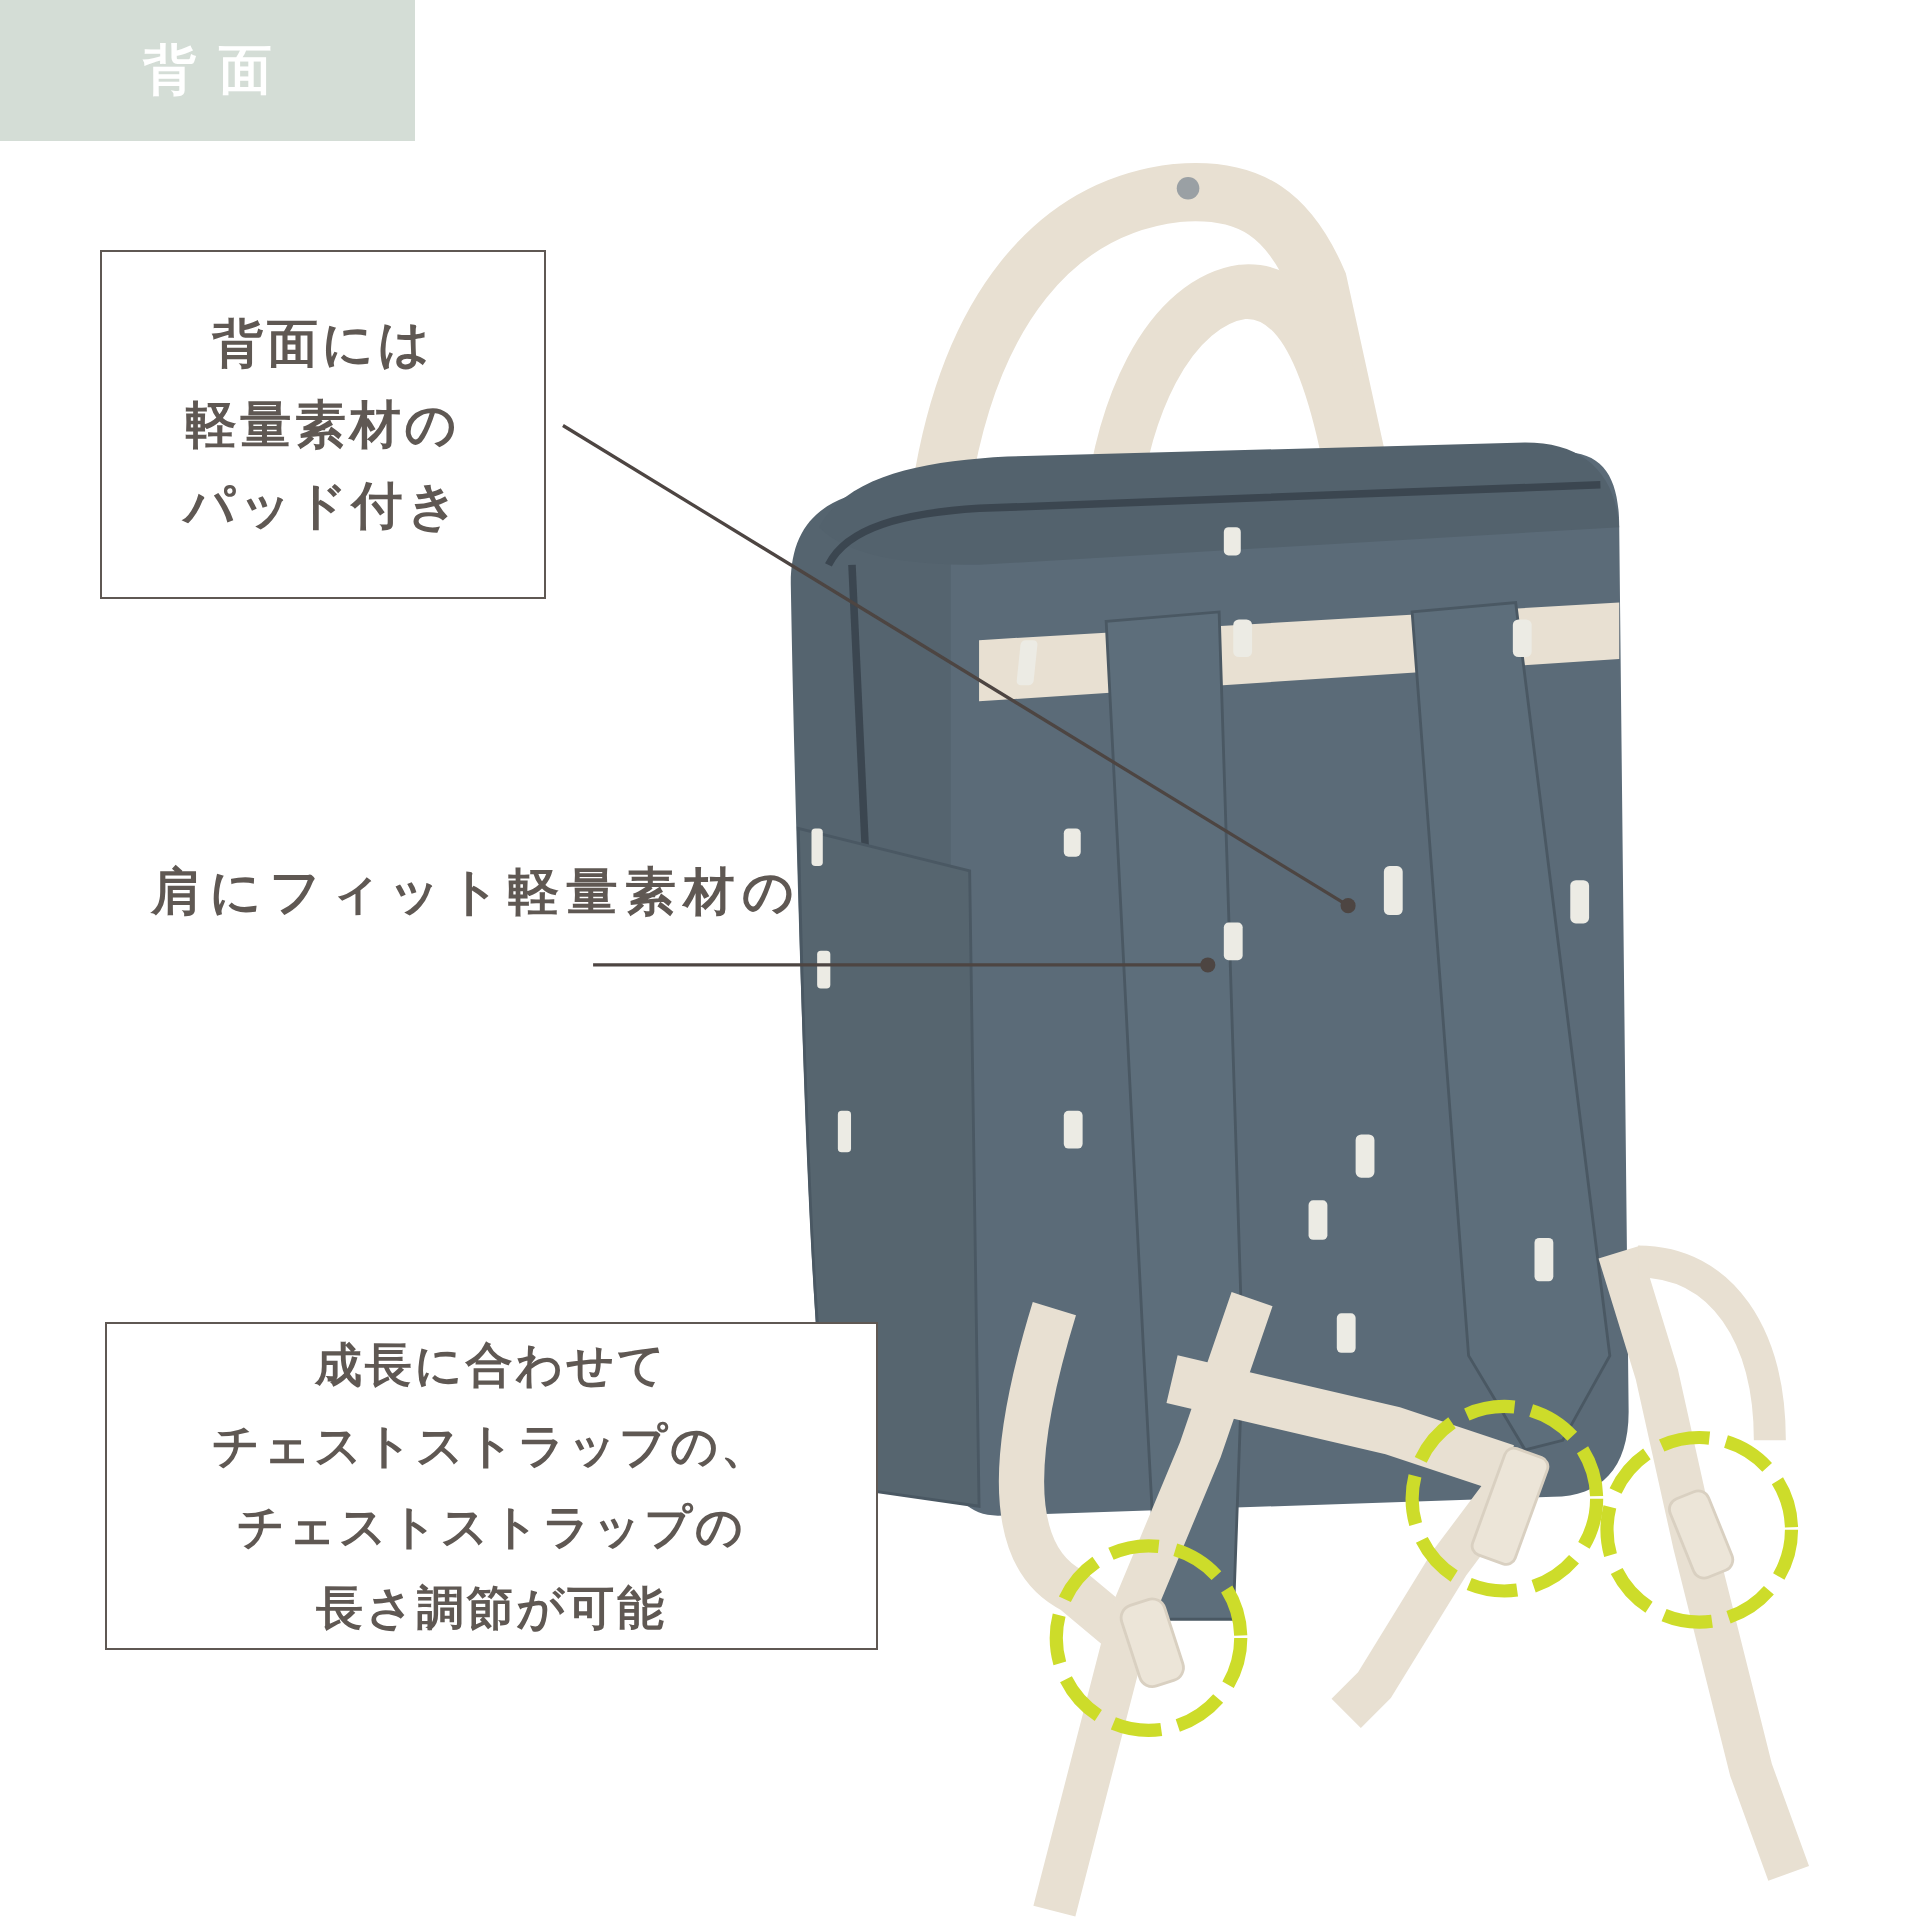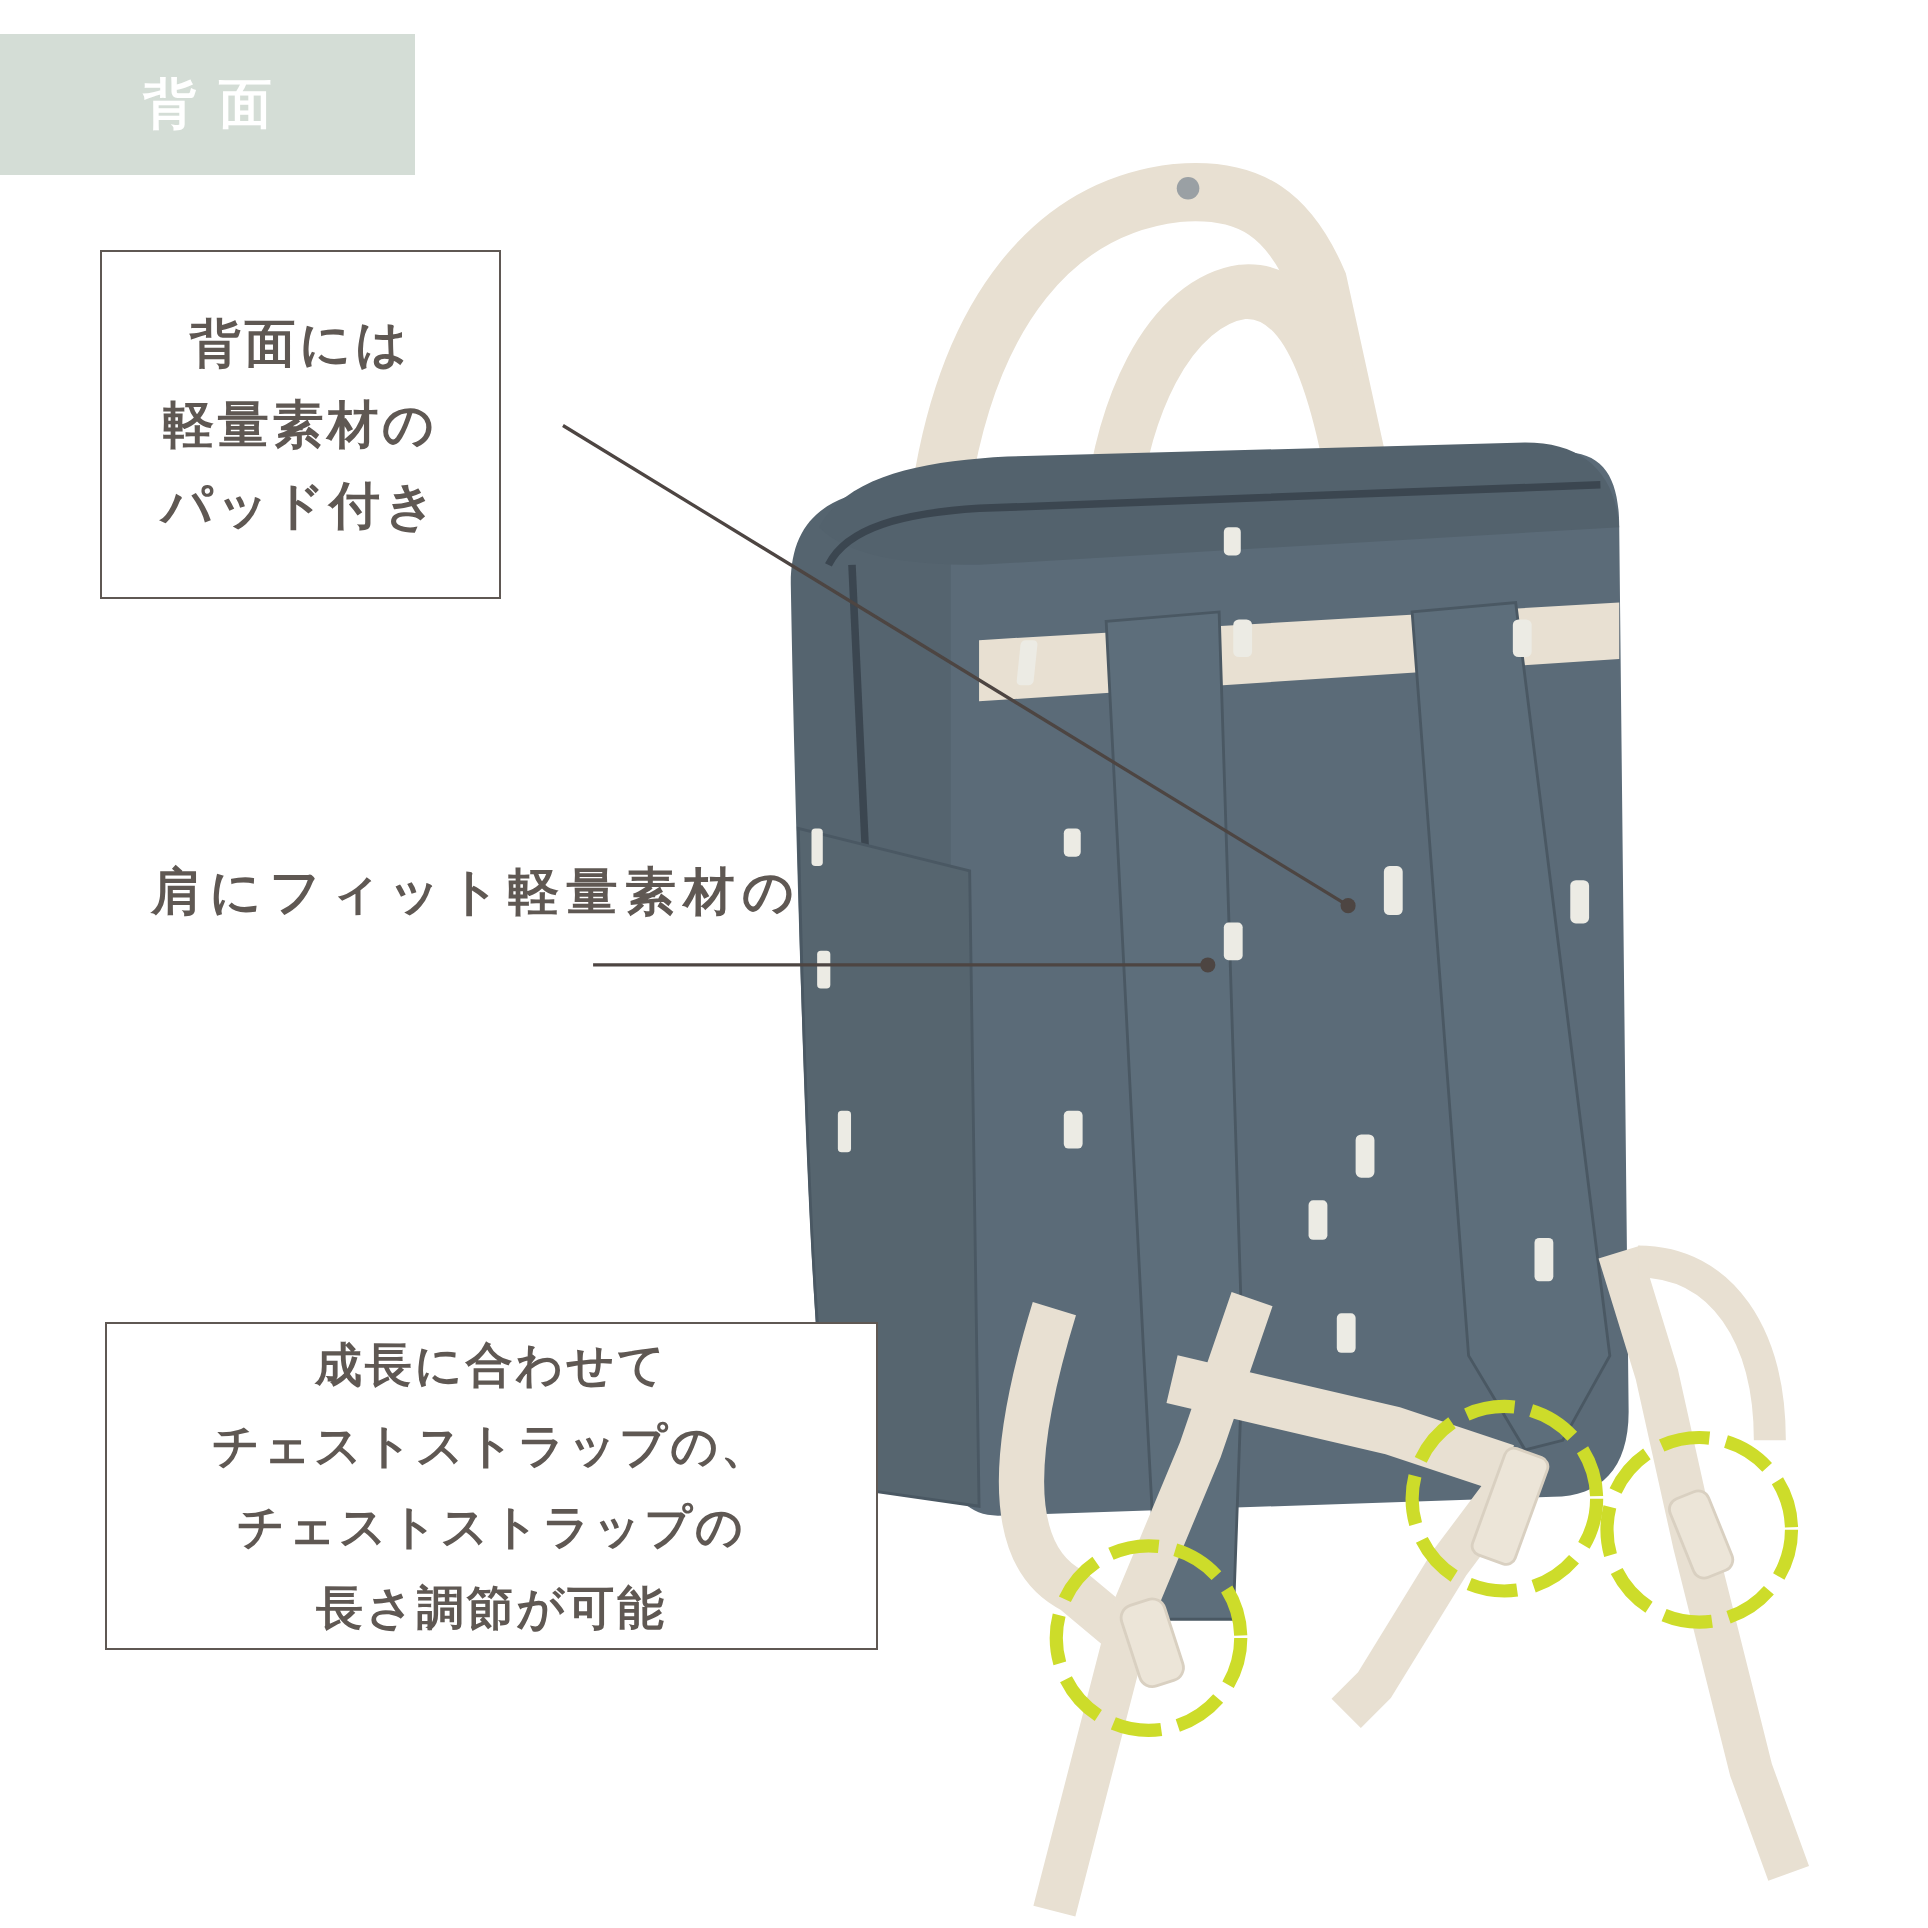--- a/index.html
+++ b/index.html
@@ -1,25 +1,25 @@
 <!DOCTYPE html>
 <html style="--tab-bg: #d4ddd6; --ink: #5f5853;font-size:15px"><head>
   <meta charset="utf-8">
   <style>
     html, body { margin: 0; padding: 0; background: #ffffff; }
     body { width: 1928px; height: 1928px; position: relative; overflow: hidden;
            font-family: "DejaVu Sans", "Liberation Sans", sans-serif; }
     .abs { position: absolute; }
     .header-tab { left: 0; top: 0; width: 415px; height: 141px; background: var(--tab-bg);
-                  display: flex; align-items: center; justify-content: center; margin-top: 34px; }
+                  display: flex; align-items: center; justify-content: center; }
     .header-tab span { color: #ffffff; font-size: 53px; font-weight: bold; letter-spacing: 22.6px; padding-left: 22.6px; }
     .callout-box { border: 2.8px solid var(--ink); background: #ffffff; box-sizing: border-box;
                    display: flex; flex-direction: column; align-items: center; justify-content: center; }
     .callout-line { color: var(--ink); font-weight: bold; white-space: nowrap; }
-    .box1 { left: 100px; top: 250px; width: 401px; height: 349px; }
+    .box1 { left: 100px; top: 250px; width: 446px; height: 349px; }
     .box1 .callout-line { font-size: 51px; line-height: 81px; letter-spacing: 3.8px; }
     .box3 { left: 105px; top: 1322px; width: 773px; height: 328px; }
     .box3 .callout-line { font-size: 47px; line-height: 81px; letter-spacing: 2.8px; }
     .free-text { left: 151px; top: 852px; display: flex; flex-direction: row; }
     .free-text .callout-line { font-size: 51px; line-height: 79px; letter-spacing: 7.5px; }
     svg.scene { position: absolute; left: 0; top: 0; }
   </style>
 </head>
 <body>
 

